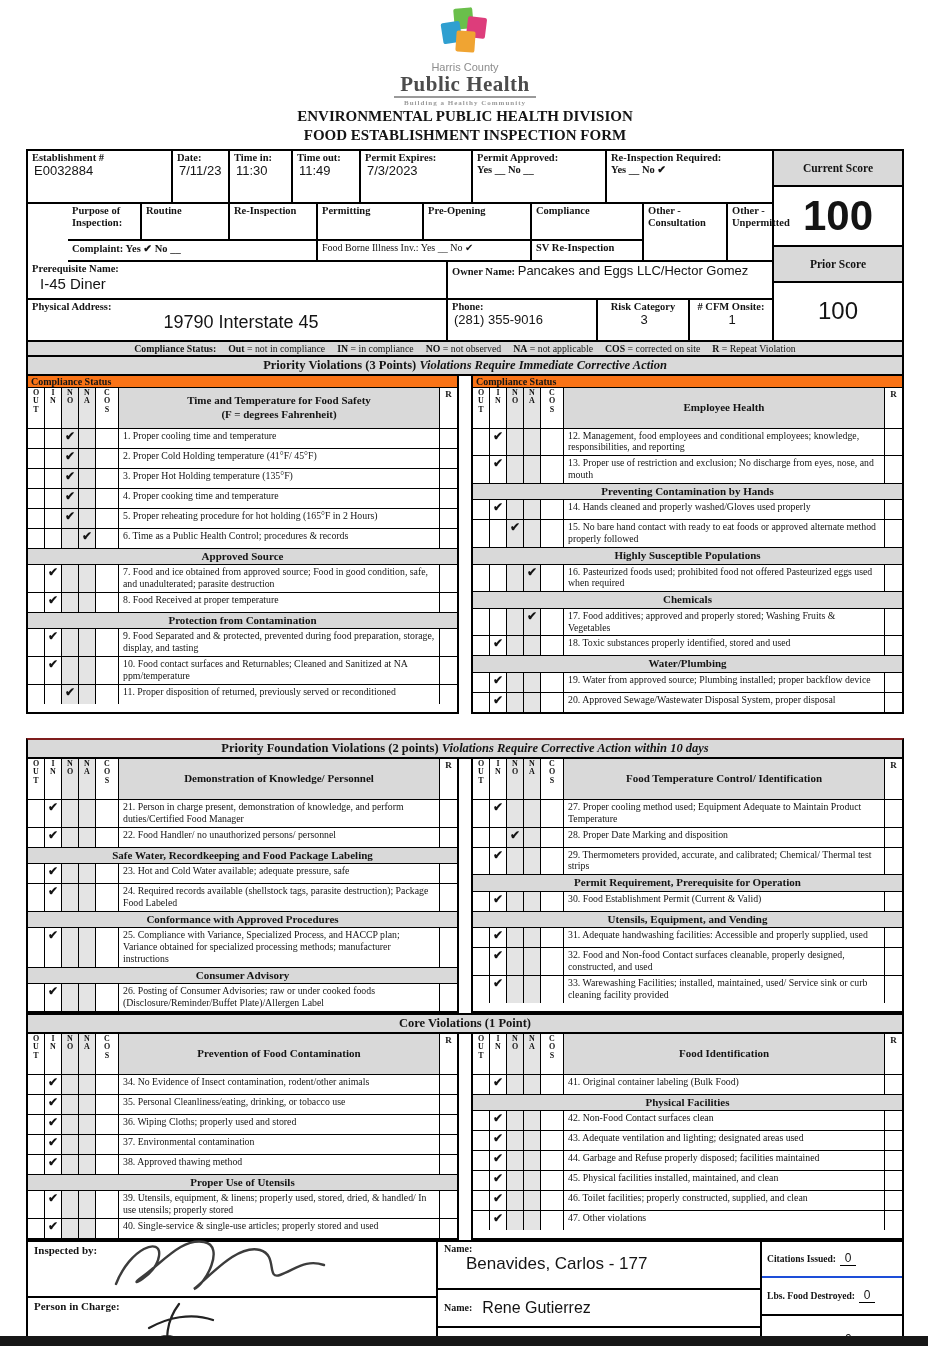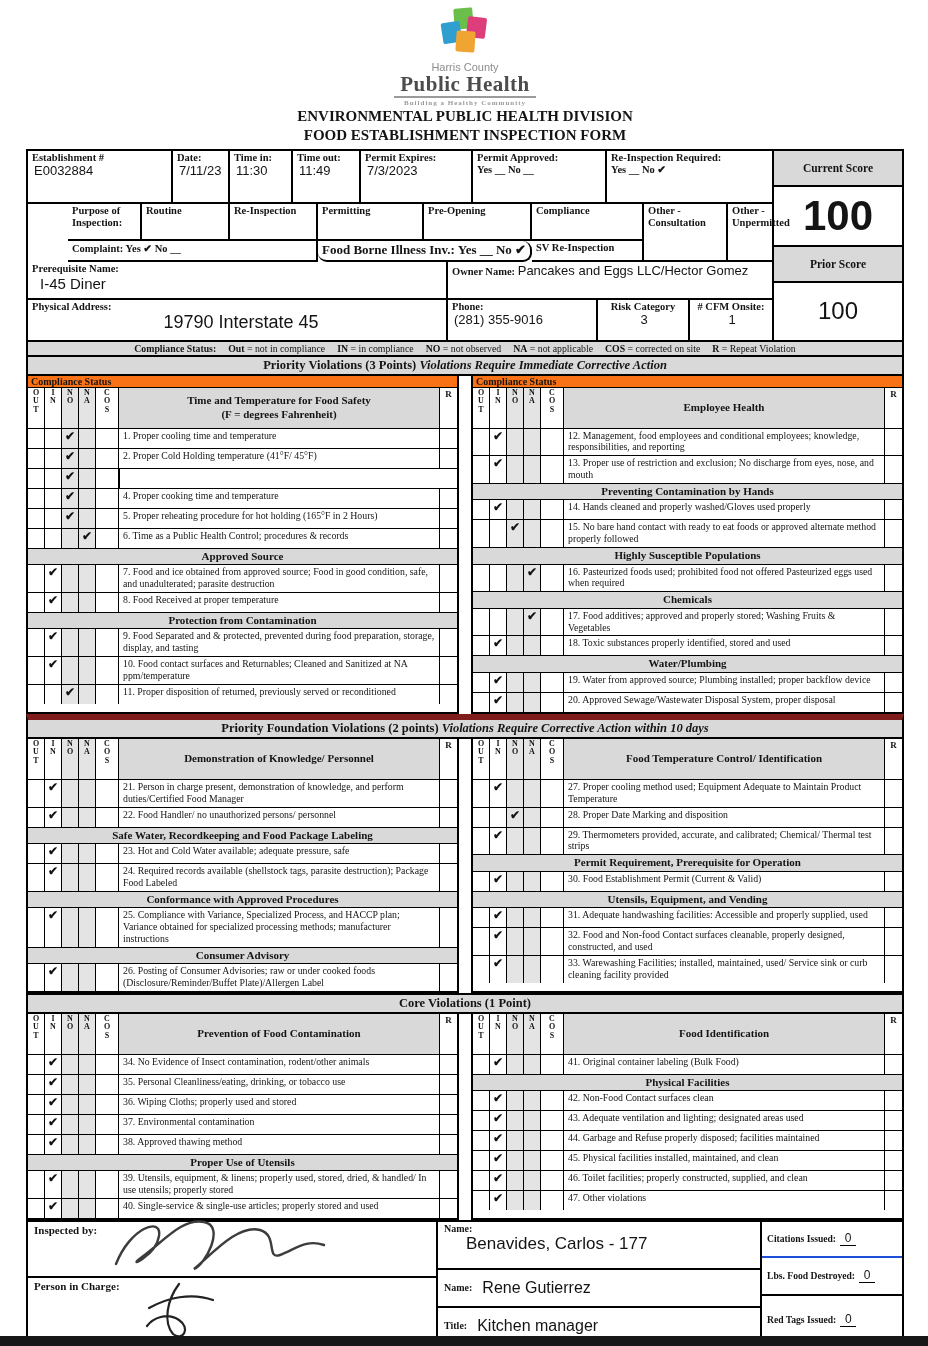--- a/index.html
+++ b/index.html
@@ -25,21 +25,21 @@
   .tophead{display:flex;border:2px solid #000;}
   .topleft{flex:1;display:flex;flex-direction:column;min-width:0;}
   .cell{border-right:2px solid #000;border-bottom:2px solid #000;padding:1px 4px;box-sizing:border-box;min-width:0;}
   .lbl{font-weight:bold;font-size:10.5px;line-height:1.15;}
   .val{font-family:"Liberation Sans",sans-serif;font-size:13px;line-height:1.15;padding-left:2px;}
   .g1{display:grid;grid-template-columns:145px 57px 63px 68px 112px 134px 1fr;height:53px;}
   .g2{display:grid;grid-template-columns:74px 88px 88px 106px 108px 112px 84px 1fr;grid-template-rows:37px 21px;margin-left:40px;}
   .g2 .opt{font-weight:bold;font-size:10.5px;white-space:pre-line;line-height:1.15;}
   .pl{grid-row:1;grid-column:1;}
   .complaint{grid-row:2;grid-column:1/4;font-weight:bold;font-size:10.5px;}
-  .foodborne{grid-row:2;grid-column:4/6;font-weight:bold;font-size:13px;border-radius:9px;}
+  .foodborne{grid-row:2;grid-column:4/6;font-weight:normal;font-size:10px;}
   .svri{grid-row:2;grid-column:6/7;font-weight:bold;font-size:10.5px;}
   .g3{display:grid;grid-template-columns:1fr 324px;height:36px;}
   .g4{display:grid;grid-template-columns:1fr 150px 92px 82px;height:40px;}
   .g4 .cell,.g3 .cell{border-bottom:none;}
   .bigval{font-family:"Liberation Sans",sans-serif;font-size:15px;padding-left:8px;}
   .addrval{font-family:"Liberation Sans",sans-serif;font-size:18px;padding-left:8px;line-height:1.05;text-align:center;}
   .inline-owner{font-size:10.5px;}
   .inline-owner .ownval{font-family:"Liberation Sans",sans-serif;font-size:13px;font-weight:normal;}
   .ctr{text-align:center;}
   .scorecol{width:128px;display:flex;flex-direction:column;}
@@ -265,20 +265,21 @@
           <div class="rcell"></div>
         </div>
         <div class="prow item">
           <div class="ccell"></div>
           <div class="ccell"></div>
           <div class="ccell shade">
             <span class="check">✔</span>
           </div>
           <div class="ccell shade"></div>
           <div class="ccell cos"></div>
+          <div class="tcell">3. Proper Hot Holding temperature (135°F)</div>
           <div class="rcell"></div>
         </div>
         <div class="prow item">
           <div class="ccell"></div>
           <div class="ccell"></div>
           <div class="ccell shade">
             <span class="check">✔</span>
           </div>
           <div class="ccell shade"></div>
           <div class="ccell cos"></div>
@@ -484,21 +485,21 @@
           </div>
           <div class="ccell shade"></div>
           <div class="ccell shade"></div>
           <div class="ccell cos"></div>
           <div class="tcell">20. Approved Sewage/Wastewater Disposal System, proper disposal</div>
           <div class="rcell"></div>
         </div>
       </div>
   </div>
 
-  <div class="banner" style="border-top:6px solid #7f1d1d;">
+  <div class="banner" style="border-top:2px solid #7f1d1d;margin-top:24px;">
     <span class="bb">Priority Foundation Violations (2 points)</span>
     <span class="bi">Violations Require Corrective Action within 10 days</span>
   </div>
   <div class="twocol">
     <div class="panel">
         <div class="prow phead">
           <div class="ccell lcell">O
 U
 T</div>
           <div class="ccell lcell">I

